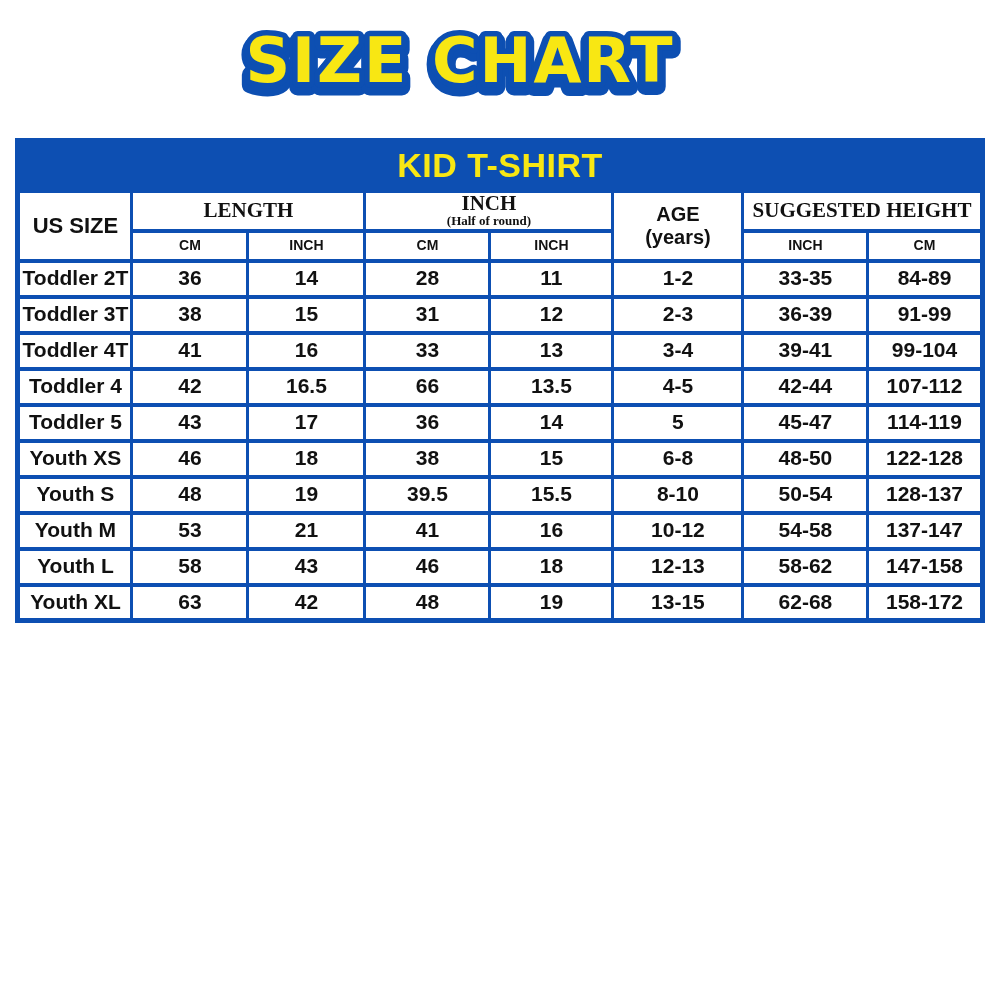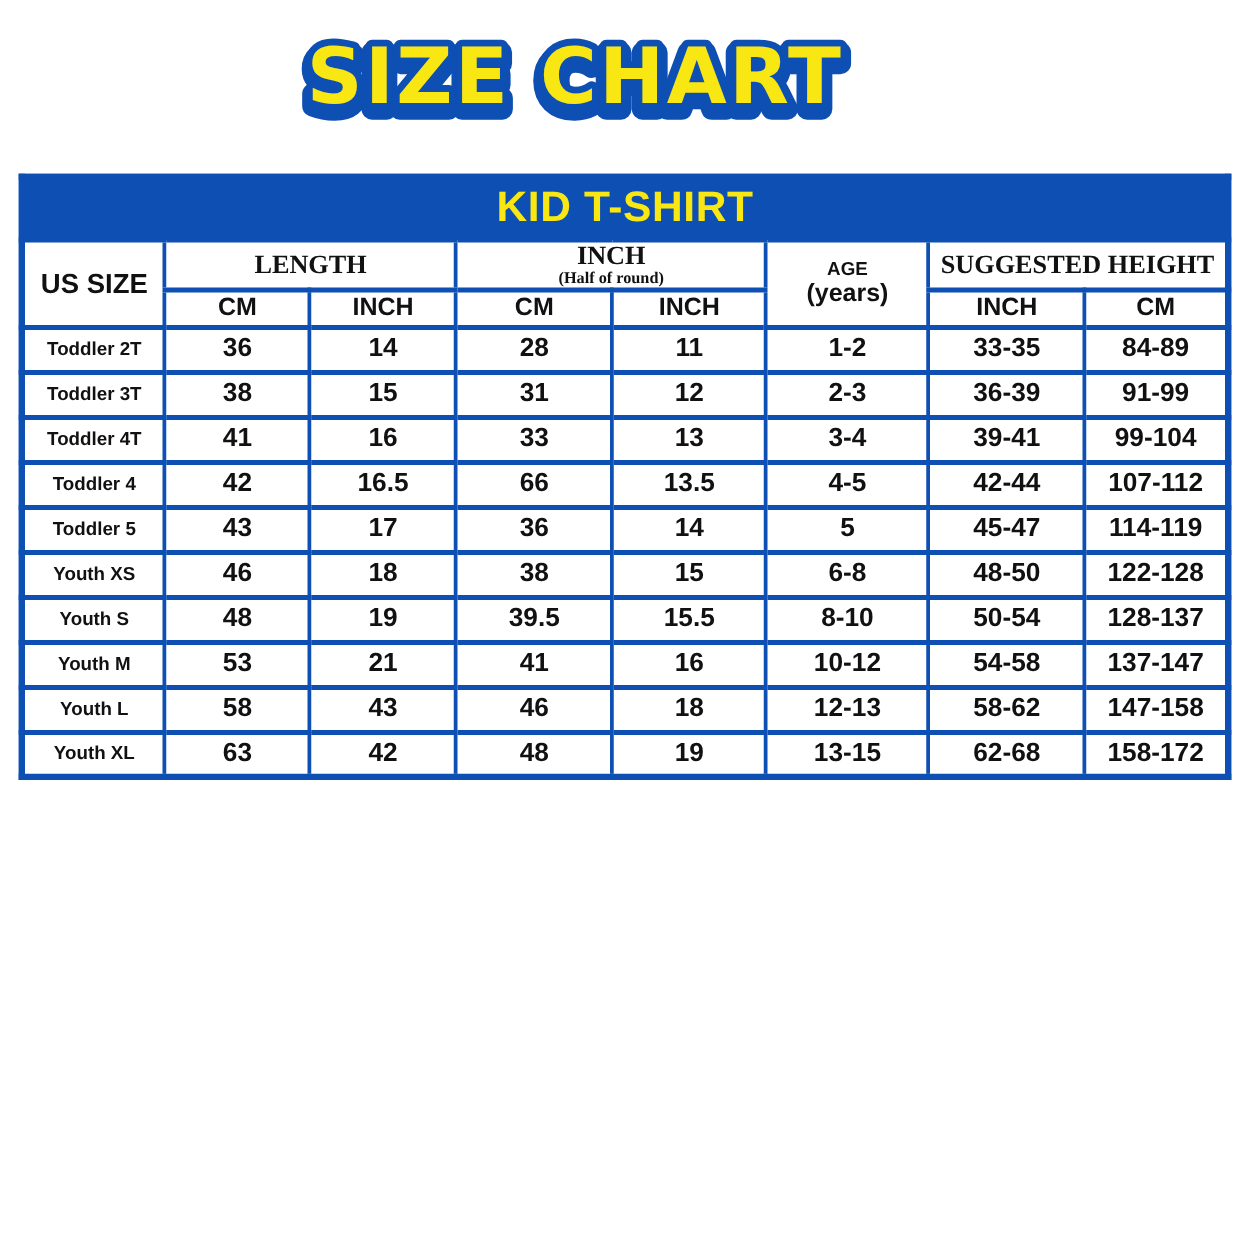--- a/index.html
+++ b/index.html
@@ -68,27 +68,27 @@
   th.band {
     background: var(--blue);
     color: var(--yellow);
     font-size: 34px;
     letter-spacing: 0.5px;
     height: 50px;
     border-width: 0;
   }
   th.group { font-size: 21px; height: 40px; font-family: Liberation Serif, serif; }
   th.side  { font-size: 22px; }
-  th.sub   { font-size: 20px; height: 30px; }
+  th.sub   { font-size: 14px; height: 30px; }
   .chest-main { display: block; font-size: 21px; line-height: 1; }
   .chest-sub  { display: block; font-size: 13px; line-height: 1.05; }
-  .age-main   { display: block; font-size: 15px; line-height: 1.15; }
+  .age-main   { display: block; font-size: 20px; line-height: 1.15; }
   .age-sub    { display: block; font-size: 20px; line-height: 1.1; }
   td.num  { font-size: 21px; height: 36px; }
-  td.size { font-size: 15px; height: 36px; }
+  td.size { font-size: 21px; height: 36px; }
 </style>
 </head>
 <body>
 
 <div class="page">
 
   <div class="title-wrap">
     <svg class="title-svg" width="720" height="104" viewBox="0 0 720 104" aria-hidden="false">
       <text class="t-shadow" x="360" y="79">SIZE CHART</text>
       <text class="t-main" x="360" y="74">SIZE CHART</text>

